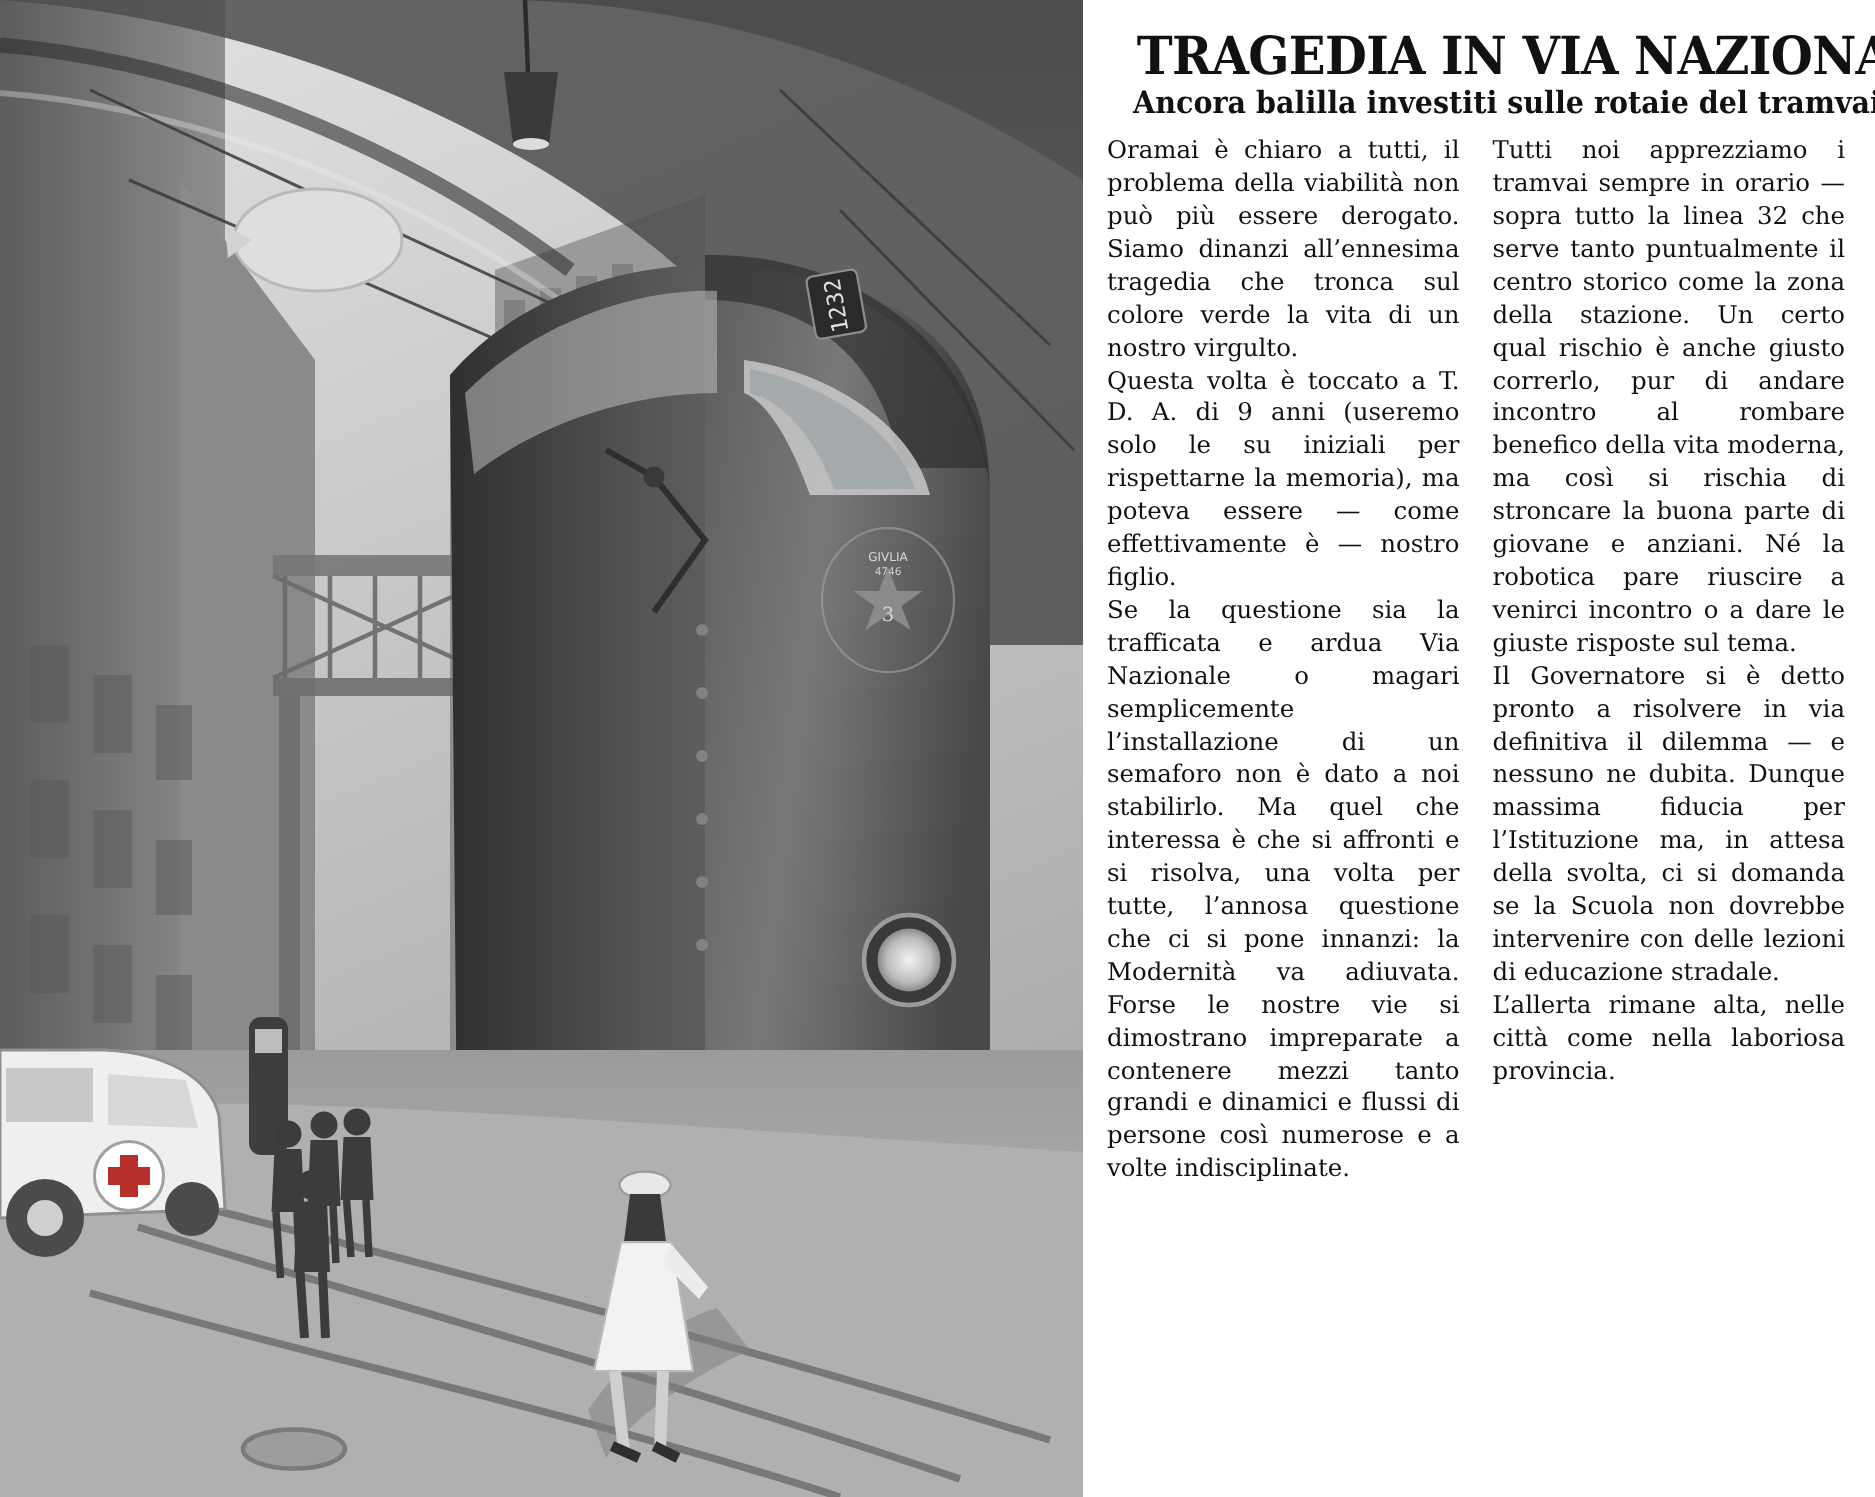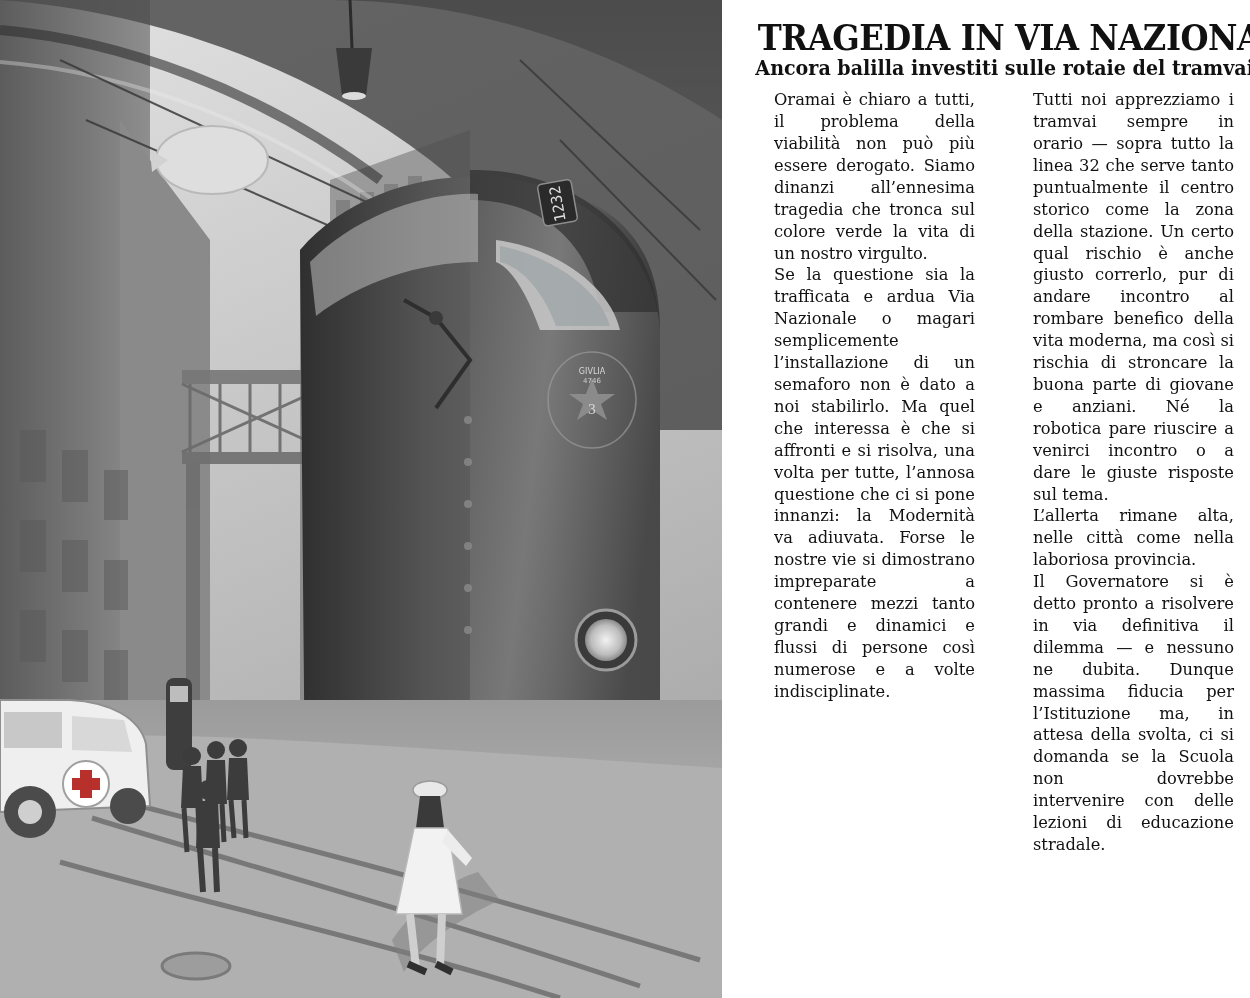--- a/index.html
+++ b/index.html
@@ -70,21 +70,20 @@
     height: 862px;
   }
   .col {
     width: 235px;
     font-family: "DejaVu Serif", serif;
     font-size: 16.3px;
     line-height: 1.345;
     text-align: justify;
     text-justify: inter-word;
     hyphens: none;
-    margin-left: 36px;
   }
   .col p {
     margin: 0;
   }
   .signature {
     text-align: right;
     font-weight: bold;
     font-size: 16px;
     font-family: "DejaVu Serif", serif;
     margin-top: 3px;
@@ -302,23 +301,24 @@
     </svg>
   </div>
 
   <div class="article">
     <h1 class="headline">TRAGEDIA IN VIA NAZIONALE</h1>
     <h2 class="subhead">Ancora balilla investiti sulle rotaie del tramvai</h2>
 
     <div class="columns">
       <div class="col">
         <p>Oramai è chiaro a tutti, il problema della viabilità non può più essere derogato. Siamo dinanzi all’ennesima tragedia che tronca sul colore verde la vita di un nostro virgulto.</p>
+        <p>Questa volta è toccato a T. D. A. di 9 anni (useremo solo le su iniziali per rispettarne la memoria), ma poteva essere — come effettivamente è — nostro figlio.</p>
         <p>Se la questione sia la trafficata e ardua Via Nazionale o magari semplicemente l’installazione di un semaforo non è dato a noi stabilirlo. Ma quel che interessa è che si affronti e si risolva, una volta per tutte, l’annosa questione che ci si pone innanzi: la Modernità va adiuvata. Forse le nostre vie si dimostrano impreparate a contenere mezzi tanto grandi e dinamici e flussi di persone così numerose e a volte indisciplinate.</p>
       </div>
       <div class="col">
         <p>Tutti noi apprezziamo i tramvai sempre in orario — sopra tutto la linea 32 che serve tanto puntualmente il centro storico come la zona della stazione. Un certo qual rischio è anche giusto correrlo, pur di andare incontro al rombare benefico della vita moderna, ma così si rischia di stroncare la buona parte di giovane e anziani. Né la robotica pare riuscire a venirci incontro o a dare le giuste risposte sul tema.</p>
+        <p>Il Governatore si è detto pronto a risolvere in via definitiva il dilemma — e nessuno ne dubita. Dunque massima fiducia per l’Istituzione ma, in attesa della svolta, ci si domanda se la Scuola non dovrebbe intervenire con delle lezioni di educazione stradale.</p>
         <p>L’allerta rimane alta, nelle città come nella laboriosa provincia.</p>
-        <p>Il Governatore si è detto pronto a risolvere in via definitiva il dilemma — e nessuno ne dubita. Dunque massima fiducia per l’Istituzione ma, in attesa della svolta, ci si domanda se la Scuola non dovrebbe intervenire con delle lezioni di educazione stradale.</p>
       </div>
     </div>
   </div>
 
 </div>
 
 </body></html>

